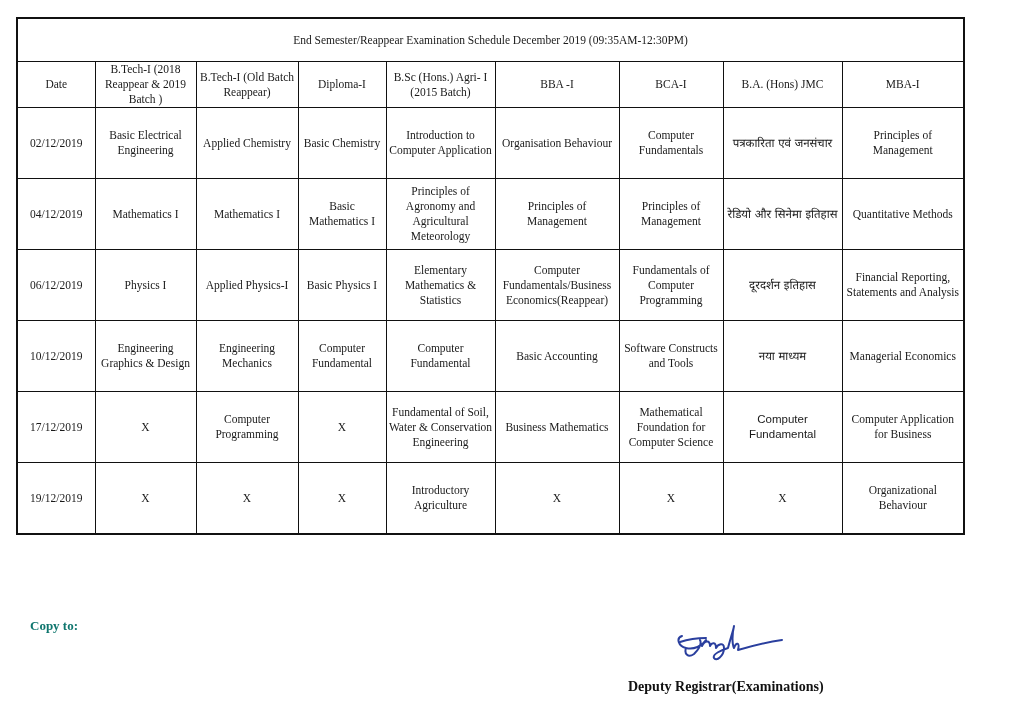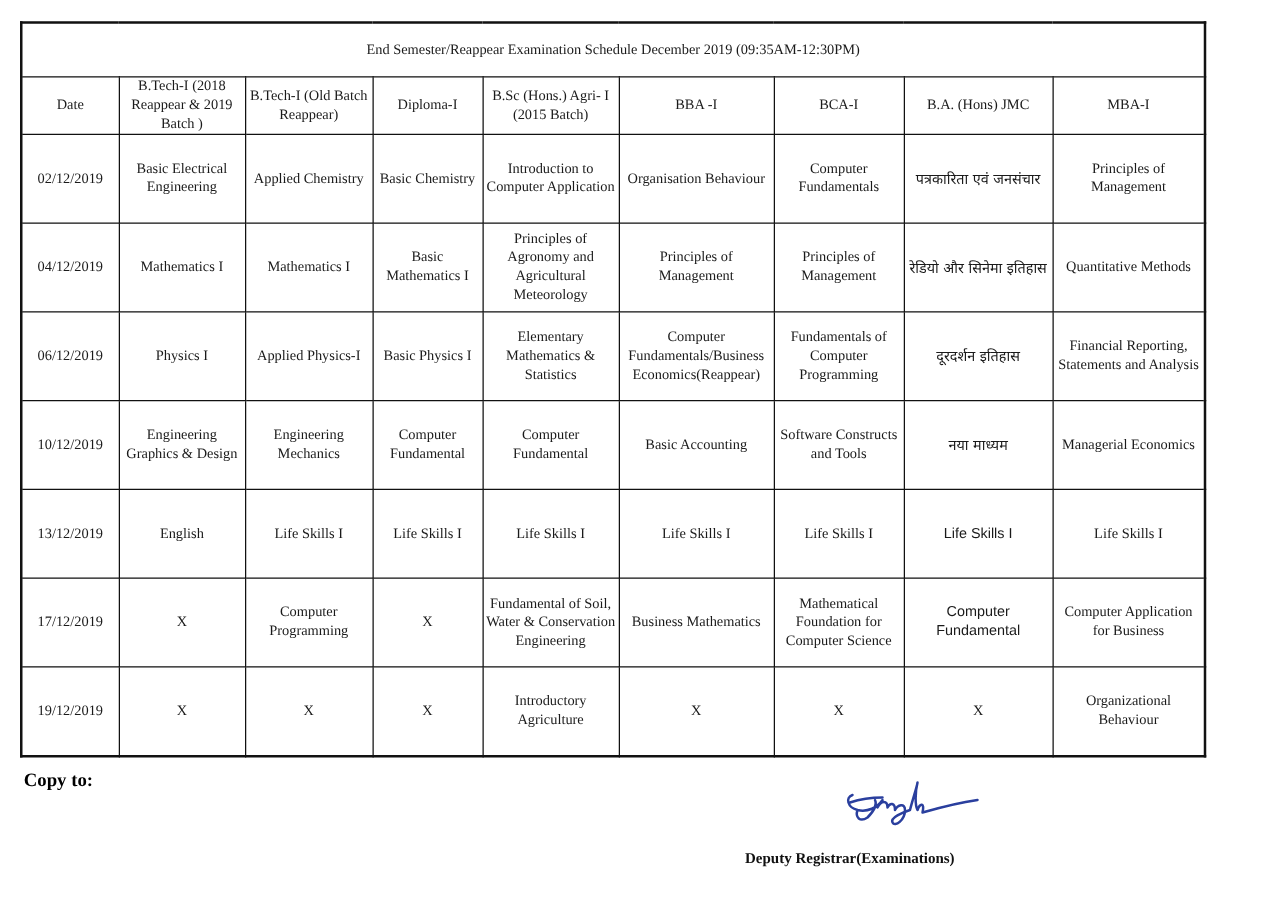--- a/index.html
+++ b/index.html
@@ -62,40 +62,40 @@
       font-size: 13px;
       line-height: 17px;
     }
     td.sans {
       font-family: "Liberation Sans", "DejaVu Sans", sans-serif;
       font-size: 13px;
       line-height: 17px;
     }
     .footer {
       position: absolute;
-      left: 19px;
+      left: 30px;
       top: 617px;
       font-weight: bold;
-      font-size: 15px;
+      font-size: 13px;
       line-height: 17px;
-      color: #000000;
+      color: #0f766e;
     }
     .signature {
       position: absolute;
       left: 672px;
       top: 622px;
       width: 115px;
       height: 48px;
     }
     .designation {
       position: absolute;
-      left: 596px;
+      left: 628px;
       top: 679px;
       font-weight: bold;
-      font-size: 12px;
+      font-size: 14px;
       color: #111;
     }
   </style>
 </head>
 <body>
 
 <div class="sheet">
   <table class="schedule">
     <colgroup>
       <col style="width:78px">
@@ -163,31 +163,20 @@
           <td>Engineering Graphics &amp; Design</td>
           <td>Engineering Mechanics</td>
           <td>Computer Fundamental</td>
           <td>Computer Fundamental</td>
           <td>Basic Accounting</td>
           <td>Software Constructs and Tools</td>
           <td class="hindi">नया माध्यम</td>
           <td>Managerial Economics</td>
         </tr>
         <tr class="data-row">
-          <td>13/12/2019</td>
-          <td>English</td>
-          <td>Life Skills I</td>
-          <td>Life Skills I</td>
-          <td>Life Skills I</td>
-          <td>Life Skills I</td>
-          <td>Life Skills I</td>
-          <td class="sans">Life Skills I</td>
-          <td>Life Skills I</td>
-        </tr>
-        <tr class="data-row">
           <td>17/12/2019</td>
           <td>X</td>
           <td>Computer Programming</td>
           <td>X</td>
           <td>Fundamental of Soil, Water &amp; Conservation Engineering</td>
           <td>Business Mathematics</td>
           <td>Mathematical Foundation for Computer Science</td>
           <td class="sans">Computer Fundamental</td>
           <td>Computer Application for Business</td>
         </tr>

